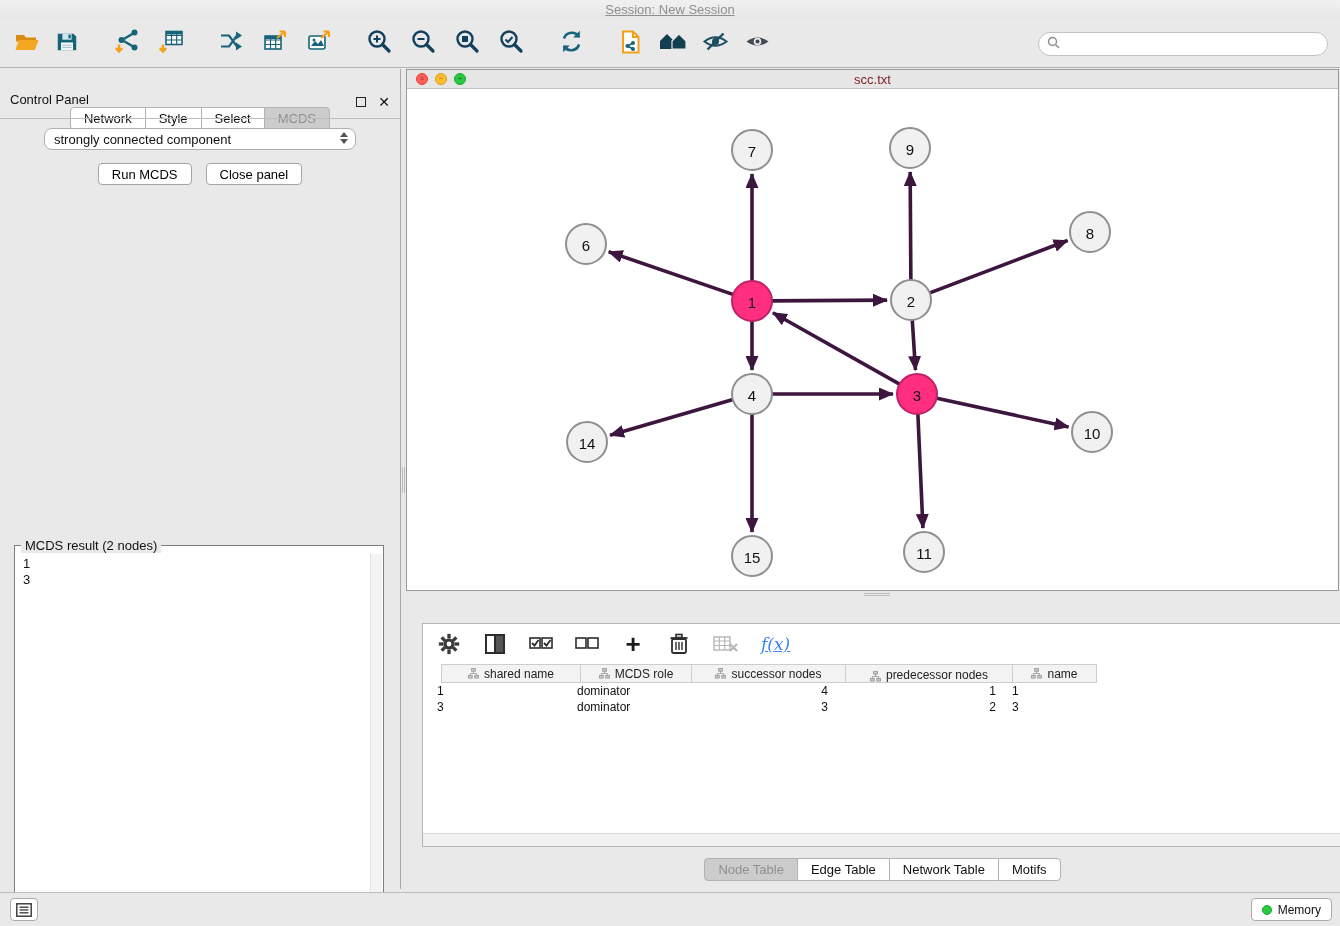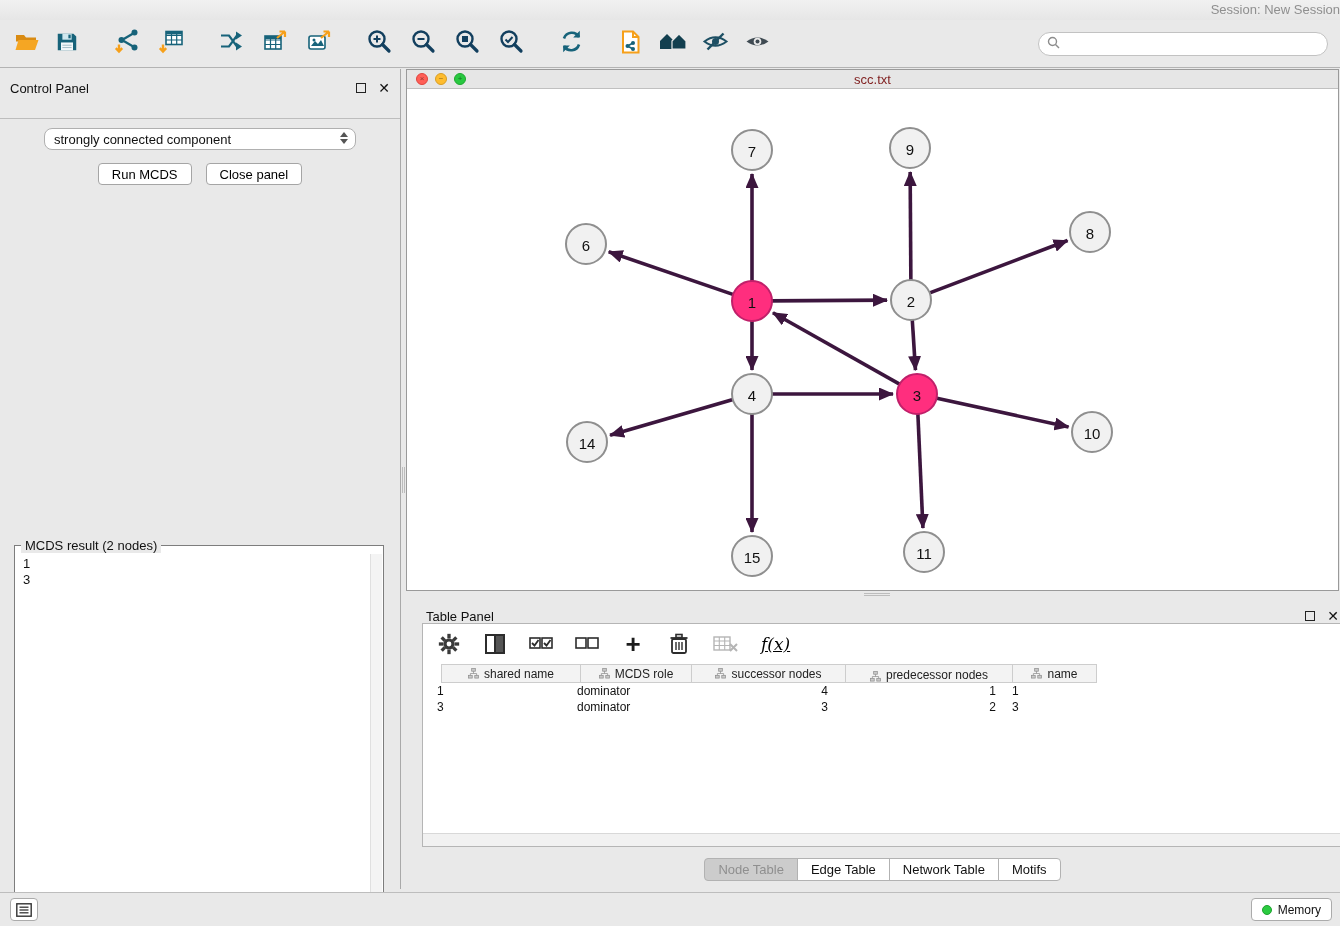--- a/index.html
+++ b/index.html
@@ -3,35 +3,35 @@
 <meta charset="utf-8">
 <style>
   * { box-sizing: border-box; margin: 0; padding: 0; }
   html,body { width:1340px; height:926px; }
   body {
     font-family: "Liberation Sans", "DejaVu Sans", sans-serif;
     background:#e9e9e9; position:relative; overflow:hidden; color:#111;
   }
   
   .titlebar { position:absolute; top:0; left:0; right:0; height:20px;
-    background:linear-gradient(#f1f1f1,#e6e6e6); text-align:right;
-    font-size:13px; line-height:20px; color:#8f8f8f; }
+    background:linear-gradient(#f1f1f1,#e6e6e6); text-align:center;
+    font-size:13px; line-height:20px; color:#8f8f8f;text-decoration:underline; }
   .main-toolbar { position:absolute; top:20px; left:0; right:0; height:48px;
     border-bottom:1px solid #b3b3b3; display:flex; align-items:center; padding:0 10px; }
   .tbtn { width:34px; height:34px; display:flex; align-items:center; justify-content:center; cursor:default; }
   .grp { margin-left:26px; }
   .search-box { position:absolute; right:12px; top:12px; width:290px; height:24px;
     border:1px solid #c2c2c2; border-radius:13px; background:#fff;
     display:flex; align-items:center; padding:0 8px; gap:5px; }
   .search-box input { border:none; outline:none; flex:1; font-size:12px; background:transparent; }
 
   
   .control-panel { position:absolute; left:0; top:69px; width:401px; height:820px;
     background:#e9e9e9; border-right:1px solid #a9a9a9; }
-  .panel-header { height:38px; display:flex; align-items:center; padding:0 10px; font-size:13px; }
+  .panel-header { height:38px; display:flex; align-items:flex-end; padding:0 10px; font-size:13px; }
   .panel-header .spacer { flex:1; }
   .float-ico { width:10px; height:10px; border:1.5px solid #222; margin-right:12px; }
   .close-ico { font-size:14px; font-weight:bold; color:#111; line-height:10px; }
   .seg-tabs { display:flex; justify-content:center; }
   .seg-tab { font-size:13px; padding:3px 13px; background:#fff; border:1px solid #b2b2b2;
     margin-left:-1px; color:#111; white-space:nowrap; }
   .seg-tab:first-child { border-radius:4px 0 0 4px; margin-left:0; }
   .seg-tab:last-child { border-radius:0 4px 4px 0; }
   .seg-tab.active { background:#cccccc; color:#8f8f8f; }
   .cp-body { position:absolute; top:49px; left:0; right:0; bottom:0; border-top:1px solid #bdbdbd; }
@@ -72,21 +72,21 @@
   .splitter-h .dots { position:absolute; left:458px; top:2px; width:26px; height:3px;
     border-top:1px solid #bcbcbc; border-bottom:1px solid #bcbcbc; }
 
   
   .table-panel { position:absolute; left:416px; top:597px; width:933px; height:292px; background:#e9e9e9; }
   .tp-body { position:absolute; top:26px; left:6px; right:6px; bottom:42px;
     background:#fff; border:1px solid #b5b5b5; }
   .tp-toolbar { height:40px; display:flex; align-items:center; padding:0 14px; gap:22px; }
   .tp-ico { display:flex; align-items:center; justify-content:center; min-width:24px; height:26px; }
   .plus-glyph { font-size:26px; font-weight:bold; color:#1c1c1c; line-height:22px; }
-  .fx-glyph { font-family:"DejaVu Serif", serif; font-style:italic; font-size:17px; color:#000000;text-decoration:underline; }
+  .fx-glyph { font-family:"DejaVu Serif", serif; font-style:italic; font-size:17px; color:#3b82f6;text-decoration:underline; }
   .table-head { display:flex; margin-left:6px; }
   .th { height:19px; background:#f3f3f3; border:1px solid #cdcdcd; margin-left:-1px;
     display:flex; align-items:center; justify-content:center; gap:5px; font-size:12px; color:#222; }
   .th:first-child { margin-left:12px; }
   .table-rows { margin-left:6px; }
   .tr { display:flex; }
   .td { height:16px; font-size:12px; padding:1px 8px 0 8px; color:#111; }
   .hscroll { position:absolute; left:0; right:0; bottom:0; height:13px; background:#f1f1f1; border-top:1px solid #d8d8d8; }
   .tp-tabs { position:absolute; left:0; right:0; bottom:8px; display:flex; justify-content:center; }
 
@@ -278,20 +278,26 @@
   </div>
 </div>
 
 <div class="control-panel">
   <div class="panel-header">
     <span>Control Panel</span>
     <span class="spacer"></span>
     <span class="float-ico"></span>
     <span class="close-ico">✕</span>
   </div>
+  <div class="seg-tabs" id="cp-tabs">
+      <div class="seg-tab">Network</div>
+      <div class="seg-tab">Style</div>
+      <div class="seg-tab">Select</div>
+      <div class="seg-tab active">MCDS</div>
+    </div>
   <div class="cp-body">
     <div class="dropdown">
       <span>strongly connected component</span>
       <span class="stepper">
           <span class="up"></span>
           <span class="dn"></span>
         </span>
     </div>
     <div class="cp-btns">
       <button class="mac-btn">Run MCDS</button>

